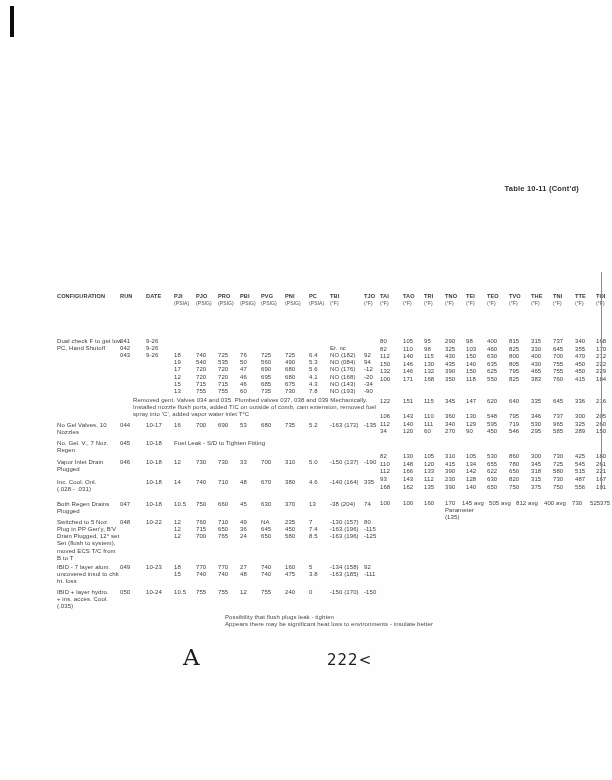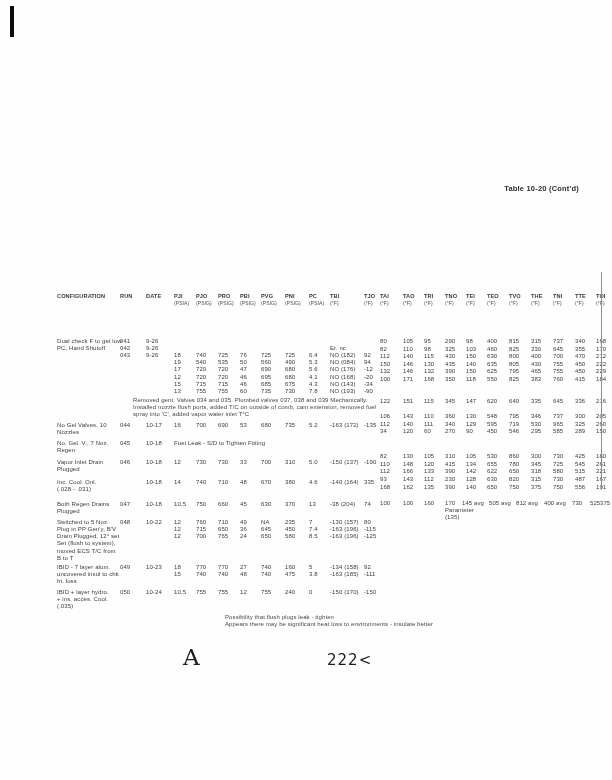--- a/index.html
+++ b/index.html
@@ -16,21 +16,21 @@
           color:#1c1c1c;}
   .page-num{position:absolute;left:327px;top:651px;font-size:15px;color:#1c1c1c;letter-spacing:1px;
             font-family:"DejaVu Sans",sans-serif;}
   .scan-bar{position:absolute;left:10px;top:6px;width:4px;height:31px;background:#0c0c0c;}
   .scan-line{position:absolute;left:601px;top:272px;width:1px;height:218px;background:#8d8d8d;}
 </style>
 </head>
 <body>
 
 <div id="page">
-  <div class="title">Table 10-20 (Cont'd)</div>
+  <div class="title">Table 10-11 (Cont'd)</div>
   <div id="table-layer">
       <span class="cell hdr" style="left: 57px; top: 293px;">CONFIGURATION</span>
       <span class="cell hdr" style="left: 120px; top: 293px;">RUN</span>
       <span class="cell hdr" style="left: 146px; top: 293px;">DATE</span>
       <span class="cell hdr" style="left: 174px; top: 293px;">PJI</span>
       <span class="cell hdr-unit" style="left: 174px; top: 299.5px;">(PSIA)</span>
       <span class="cell hdr" style="left: 196px; top: 293px;">PJO</span>
       <span class="cell hdr-unit" style="left: 196px; top: 299.5px;">(PSIG)</span>
       <span class="cell hdr" style="left: 218px; top: 293px;">PRO</span>
       <span class="cell hdr-unit" style="left: 218px; top: 299.5px;">(PSIG)</span>

